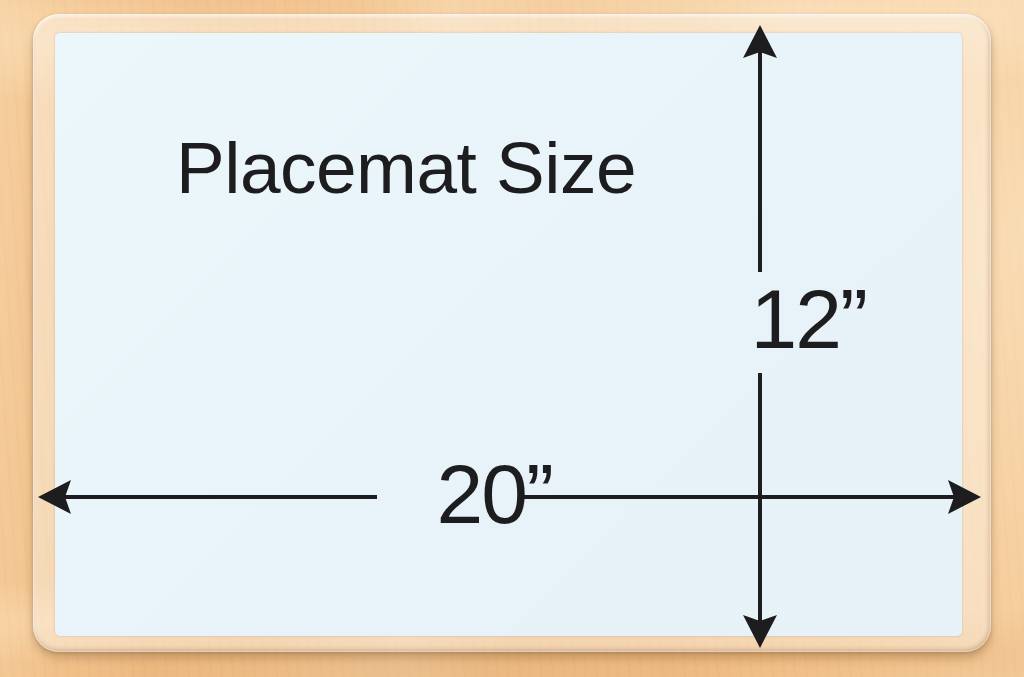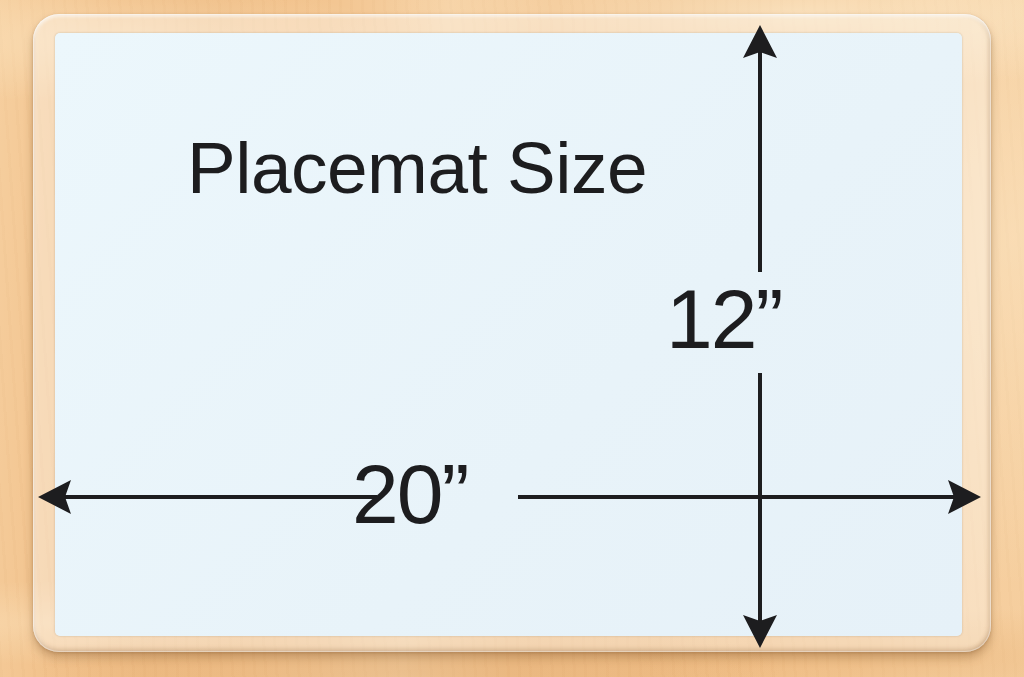--- a/index.html
+++ b/index.html
@@ -70,25 +70,24 @@
     position: absolute;
     color: #1d1d1f;
     font-weight: 500;
     line-height: 1;
     white-space: nowrap;
   }
   .title {
     left: 176px; top: 131px;
     font-size: 73px;
     letter-spacing: -0.5px;
-    margin-left: 11px;
   }
   .dim-label {
     width: 200px;
-    text-align: left;
+    text-align: right;
     font-size: 84px;
     letter-spacing: -2px;
   }
   .width-label  { left: 352px; top: 452px; }
   .height-label { left: 666px; top: 277px; }
 </style>
 </head>
 <body>
 
 <div class="wood"></div>

